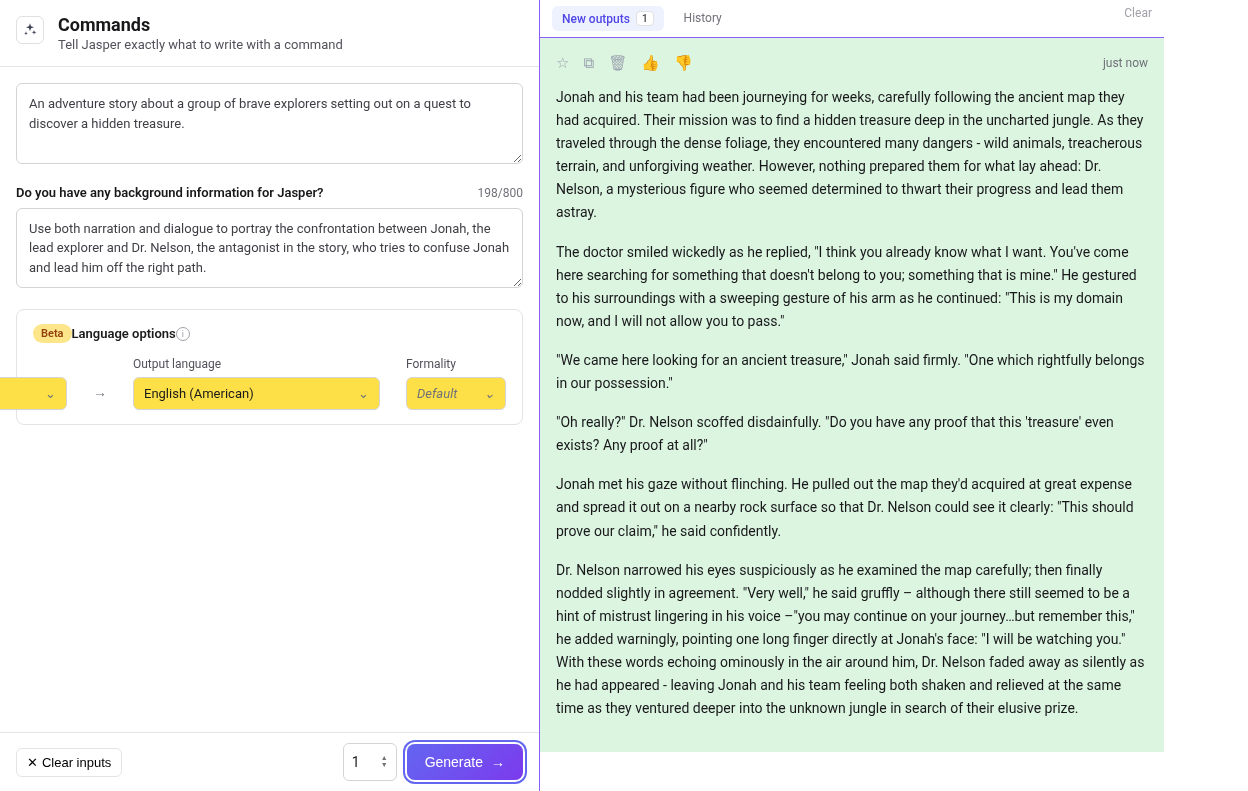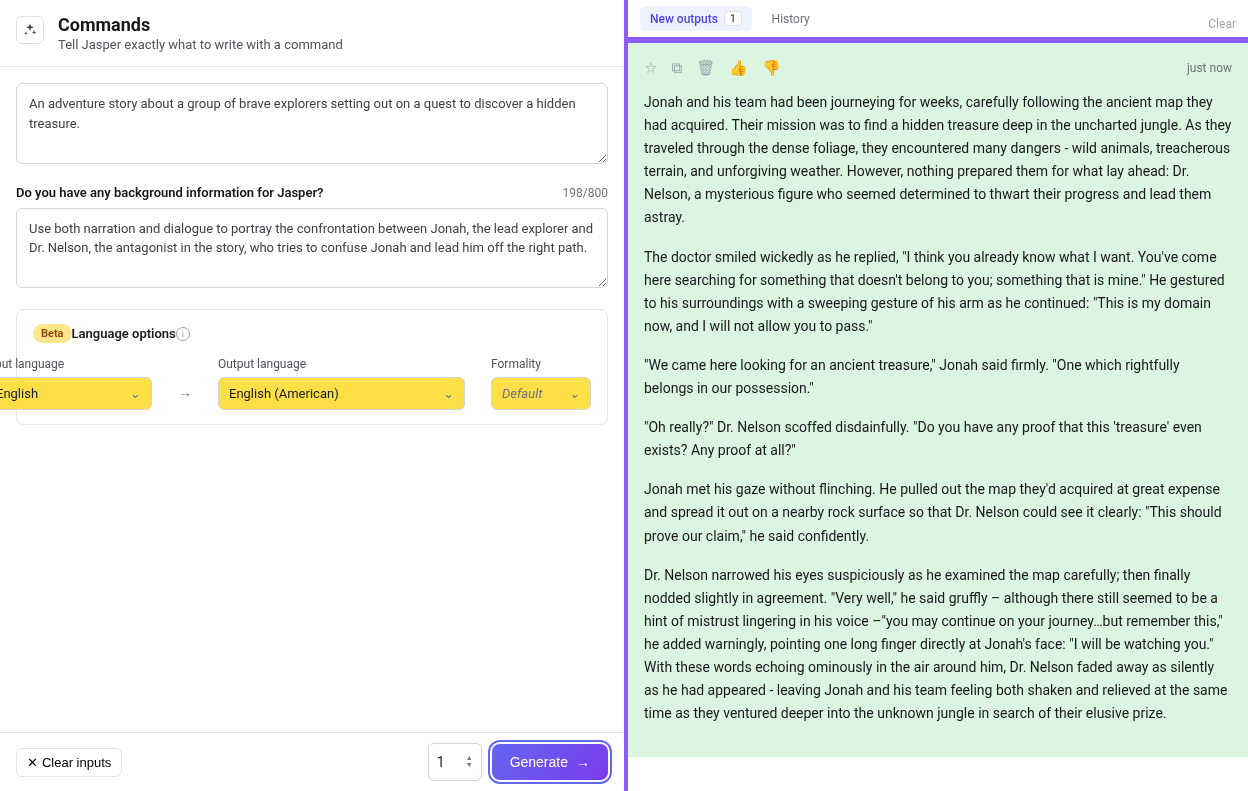--- a/index.html
+++ b/index.html
@@ -11,22 +11,22 @@
       font-family: -apple-system, BlinkMacSystemFont, "Segoe UI", Roboto, Helvetica, Arial, sans-serif;
       font-size: 14px;
       color: #1a1a1a;
       background: #fff;
       width: 1248px;
       height: 791px;
       overflow: hidden;
       display: flex;
     }
     .left-panel {
-      width: 628px;
-      border-right: 4px solid #8b5cf6;
+      width: 540px;
+      border-right: 1px solid #8b5cf6;
       display: flex;
       flex-direction: column;
       background: #fff;
     }
     .header {
       display: flex;
       align-items: flex-start;
       padding: 14px 16px;
       gap: 14px;
       border-bottom: 1px solid #e5e5e5;
@@ -227,23 +227,23 @@
       box-shadow: 0 0 0 2px #fff, 0 0 0 4px #6366f1;
     }
     
     .right-panel {
       width: 624px;
       display: flex;
       flex-direction: column;
     }
     .right-tabs {
       display: flex;
-      align-items: flex-end;
+      align-items: flex-start;
       padding: 6px 12px;
-      border-bottom: 6px solid #8b5cf6;
+      border-bottom: 1px solid #8b5cf6;
       gap: 10px;
     }
     .tab {
       font-size: 12px;
       color: #71717a;
       padding: 5px 10px;
       border-radius: 6px;
       cursor: pointer;
       display: flex;
       align-items: center;

